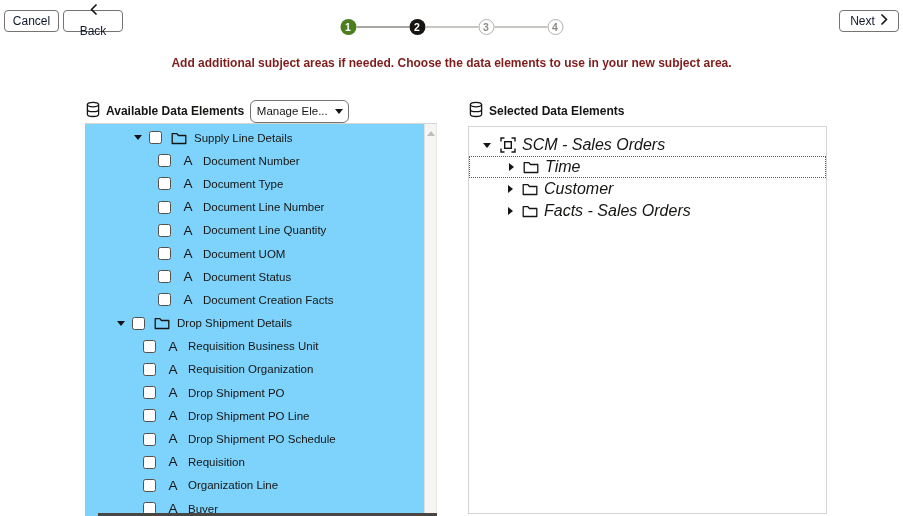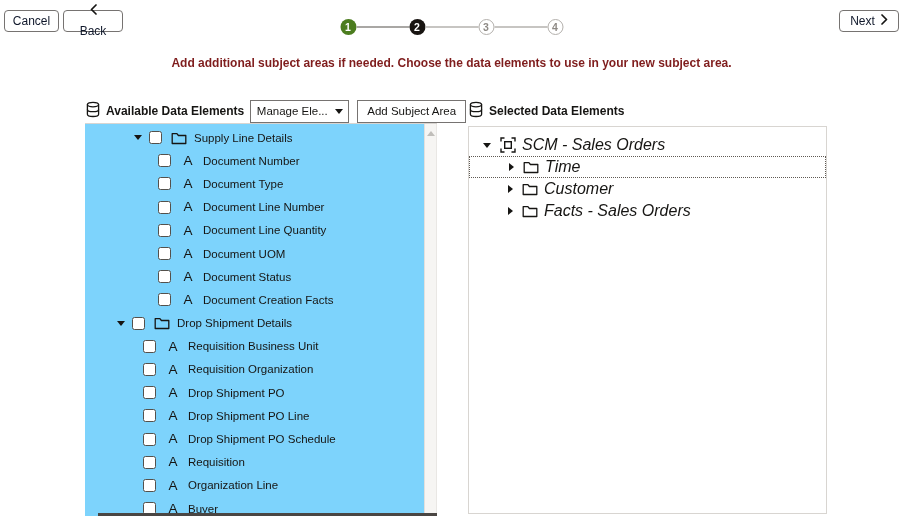--- a/index.html
+++ b/index.html
@@ -39,21 +39,21 @@
   
   .instruction {
     position:absolute; top:56px; left:0; right:0;
     text-align:center; font-size:12px; font-weight:700; color:#7f1d1d;
   }
   
   .panel-head { display:flex; align-items:center; height:24px; }
   .panel-title { font-weight:700; font-size:12px; margin-left:5px; white-space:nowrap; }
   .head-btn {
     height:23px; display:inline-flex; align-items:center; justify-content:center; gap:7px;
-    background:#fff; border:1px solid #767371; border-radius:0;
+    background:#fff; border:1px solid #767371; border-radius:6px;
     font-size:11.5px; color:#161513; padding:0 9px; cursor:pointer; white-space:nowrap;
   }
   .caret-down {
     width:0; height:0; display:inline-block;
     border-left:4px solid transparent; border-right:4px solid transparent;
     border-top:5px solid #161513;
   }
   .left-panel  { position:absolute; left:85px;  top:99px; width:352px; height:417px; }
   .right-panel { position:absolute; left:468px; top:99px; width:359px; height:417px; }
   .left-panel .panel-head { gap:0; }
@@ -154,23 +154,20 @@
         <svg width="16" height="17" viewBox="0 0 16 17" fill="none" stroke="#161513" stroke-width="1.3">
           <ellipse cx="8" cy="3.6" rx="5.6" ry="2.3"></ellipse>
           <path d="M2.4 3.6 V13.2 C2.4 14.5 4.9 15.5 8 15.5 C11.1 15.5 13.6 14.5 13.6 13.2 V3.6"></path>
           <path d="M2.4 8.4 C2.4 9.7 4.9 10.7 8 10.7 C11.1 10.7 13.6 9.7 13.6 8.4"></path>
         </svg>
       </span>
       <span class="panel-title">Available Data Elements</span>
       <button class="head-btn mng">
         <span>Manage Ele...</span>
         <span class="caret-down"></span>
-      </button>
-      <button class="head-btn add">
-        <span>Add Subject Area</span>
       </button>
     </div>
     <div class="tree-box">
       <div class="tree-rows" id="avail-tree">
           <div class="t-row L2f">
             <span class="tri-down"></span>
             <span class="cb"></span>
             <span class="ticon">
               <svg width="16" height="14" viewBox="0 0 16 14" fill="none" stroke="#161513" stroke-width="1.3" stroke-linejoin="round">
                 <path d="M1.2 12.5 V2.6 H5.9 L7.4 4.5 H14.8 V12.5 Z"></path>

